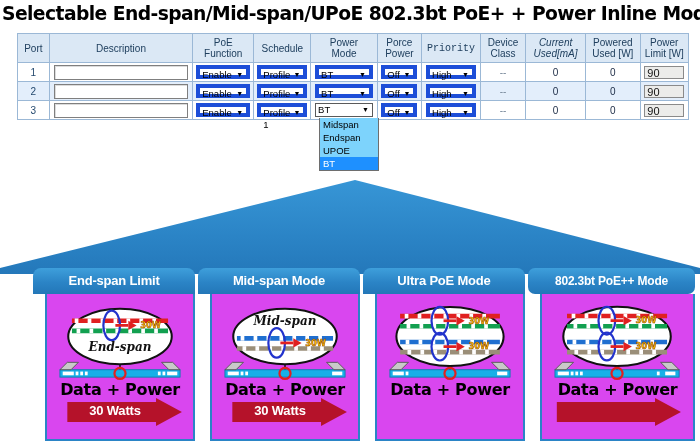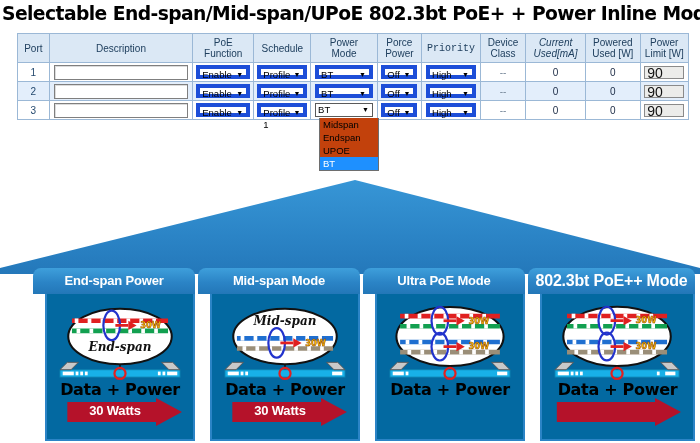--- a/index.html
+++ b/index.html
@@ -57,21 +57,21 @@
 
   
   .txtbox{
     display:block;width:132px;height:13px;margin:1px auto;
     border:1px solid #7f7f7f;background:#ffffff;
     box-shadow:inset 1px 1px 0 #dcdcdc;
   }
   .numbox{
     display:block;width:40px;height:13px;margin:1px auto;
     border:1px solid #8a8a8a;background:#ececea;
-    font-size:14px;line-height:13px;text-align:left;
+    font-size:11px;line-height:13px;text-align:left;
     padding-left:2px;color:#111;box-sizing:border-box;
   }
   .sel{
     position:relative;display:inline-block;vertical-align:middle;
     height:14px;border:4px solid #1d4ed8;background:#ffffff;
     box-sizing:border-box;margin:1px 0;
     font-size:9.5px;line-height:12px;text-align:left;color:#000;
   }
   .sel .lbl{display:block;padding-left:2px;padding-right:14px;height:12px;line-height:12px;}
   .sel .arw{
@@ -81,21 +81,21 @@
   .sel.w-poef{width:54px;}
   .sel.w-sched{width:50px;}
   .sel.w-pmode{width:58px;}
   .sel.w-force{width:36px;}
   .sel.w-prio{width:50px;}
   .sel.open{border:1px solid #5a5a5a;}
 
   
   .dd-list{
     position:absolute;left:319px;top:118px;width:58px;
-    border:1px solid #6e6e6e;border-top:none;background:#c2410c;
+    border:1px solid #6e6e6e;border-top:none;background:#7dd3fc;
     z-index:40;font-size:9.5px;color:#000;
   }
   .dd-list .opt{height:13px;line-height:13px;padding-left:3px;}
   .dd-list .opt.sel-opt{background:#1e90ff;color:#ffffff;}
 
   
   .chev{position:absolute;left:0;top:176px;width:700px;height:98px;z-index:5;}
 
   
   .panels{position:absolute;left:0;top:268px;width:700px;height:175px;z-index:10;}
@@ -104,30 +104,30 @@
   }
   .panel .tab{
     position:relative;height:26px;
     background:linear-gradient(180deg,#3e9fdb 0%,#2b84c6 55%,#2377b8 100%);
     border-radius:8px 8px 0 0;
     color:#ffffff;font-weight:bold;font-size:13px;
     line-height:26px;text-align:center;white-space:nowrap;
     letter-spacing:-0.2px;
   }
   .panel .body{
-    position:relative;height:145px;background:#0369a1;
+    position:relative;height:145px;background:#d946ef;
     border-left:2px solid #2b84c6;border-right:2px solid #2b84c6;
     border-bottom:2px solid #2b84c6;
     margin-left:12px;
   }
   .panel.p1{left:33px;}
   .panel.p2{left:198px;}
   .panel.p3{left:363px;}
   .panel.p4{left:528px;width:167px;}
-  .panel.p4 .tab{font-size:16px;}
+  .panel.p4 .tab{font-size:12px;border-radius:7px;}
 
   .diagram{position:absolute;left:0;top:0;width:100%;height:145px;}
 
   .datalbl{
     position:absolute;left:0;width:100%;top:86px;
     text-align:center;font-family:"DejaVu Sans",sans-serif;
     font-weight:bold;font-size:16px;color:#000000;letter-spacing:-0.3px;
   }
   .wattwrap{position:absolute;left:0;top:104px;width:100%;height:30px;}
   .watt-txt{
@@ -338,21 +338,21 @@
         <stop offset="60%" stop-color="#2b84c6"></stop>
         <stop offset="100%" stop-color="#2478ba"></stop>
       </linearGradient>
     </defs>
     <polygon points="355,4 700,92 700,98 0,98 0,92" fill="url(#chevg)"></polygon>
   </svg>
 
   <div class="panels">
 
     <div class="panel p1">
-      <div class="tab">End-span Power</div>
+      <div class="tab">End-span Limit</div>
       <div class="body">
         <svg class="diagram" viewBox="0 0 158 145">
           <ellipse cx="79" cy="40" rx="56" ry="30" fill="#ffffff" stroke="#111" stroke-width="2.2"></ellipse>
 
           <g stroke-linecap="butt">
             <line x1="27" y1="23" x2="131" y2="23" stroke="#e02020" stroke-width="5"></line>
             <line x1="30" y1="23" x2="34" y2="23" stroke="#ffffff" stroke-width="5"></line>
             <line x1="44" y1="23" x2="48" y2="23" stroke="#ffffff" stroke-width="5"></line>
             <line x1="58" y1="23" x2="62" y2="23" stroke="#ffffff" stroke-width="5"></line>
             <line x1="72" y1="23" x2="76" y2="23" stroke="#ffffff" stroke-width="5"></line>

